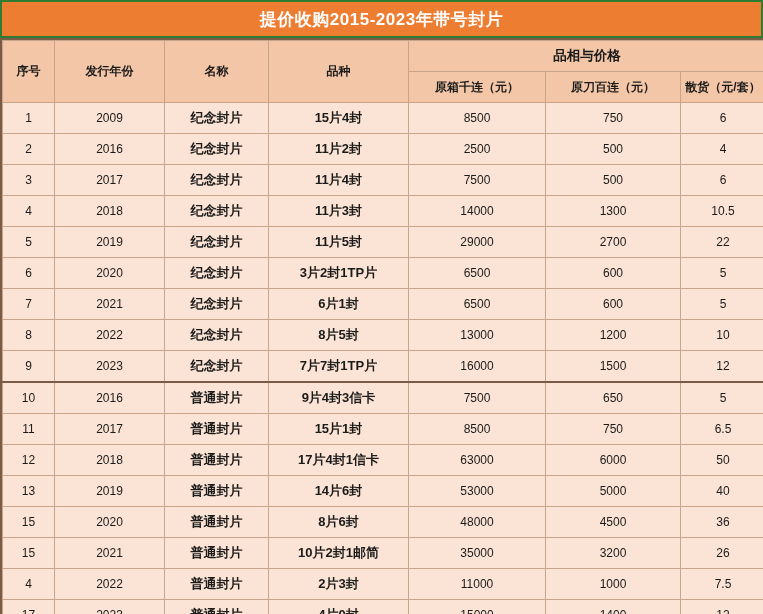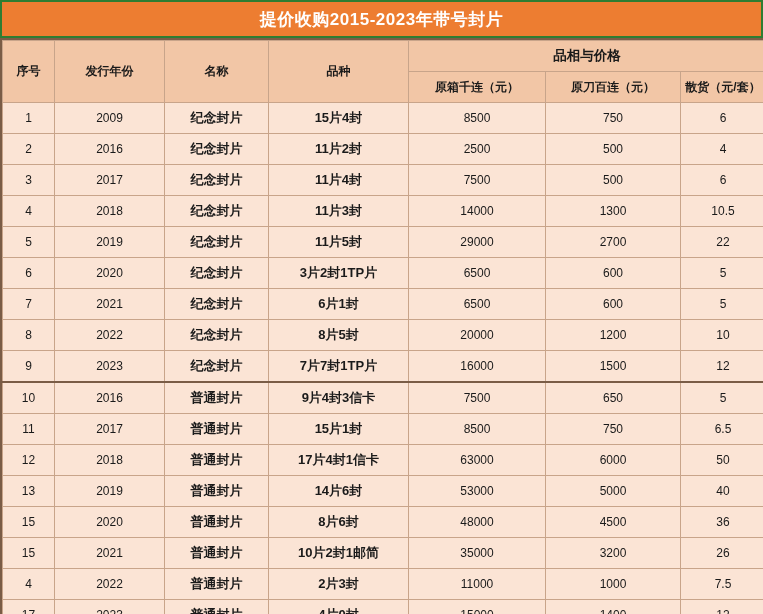--- a/index.html
+++ b/index.html
@@ -176,21 +176,21 @@
             <td class="c-kind">6片1封</td>
             <td class="c-box">6500</td>
             <td class="c-knife">600</td>
             <td class="c-bulk">5</td>
           </tr>
           <tr>
             <td class="c-index">8</td>
             <td class="c-year">2022</td>
             <td class="c-name">纪念封片</td>
             <td class="c-kind">8片5封</td>
-            <td class="c-box">20000</td>
+            <td class="c-box">13000</td>
             <td class="c-knife">1200</td>
             <td class="c-bulk">10</td>
           </tr>
           <tr>
             <td class="c-index">9</td>
             <td class="c-year">2023</td>
             <td class="c-name">纪念封片</td>
             <td class="c-kind">7片7封1TP片</td>
             <td class="c-box">16000</td>
             <td class="c-knife">1500</td>

